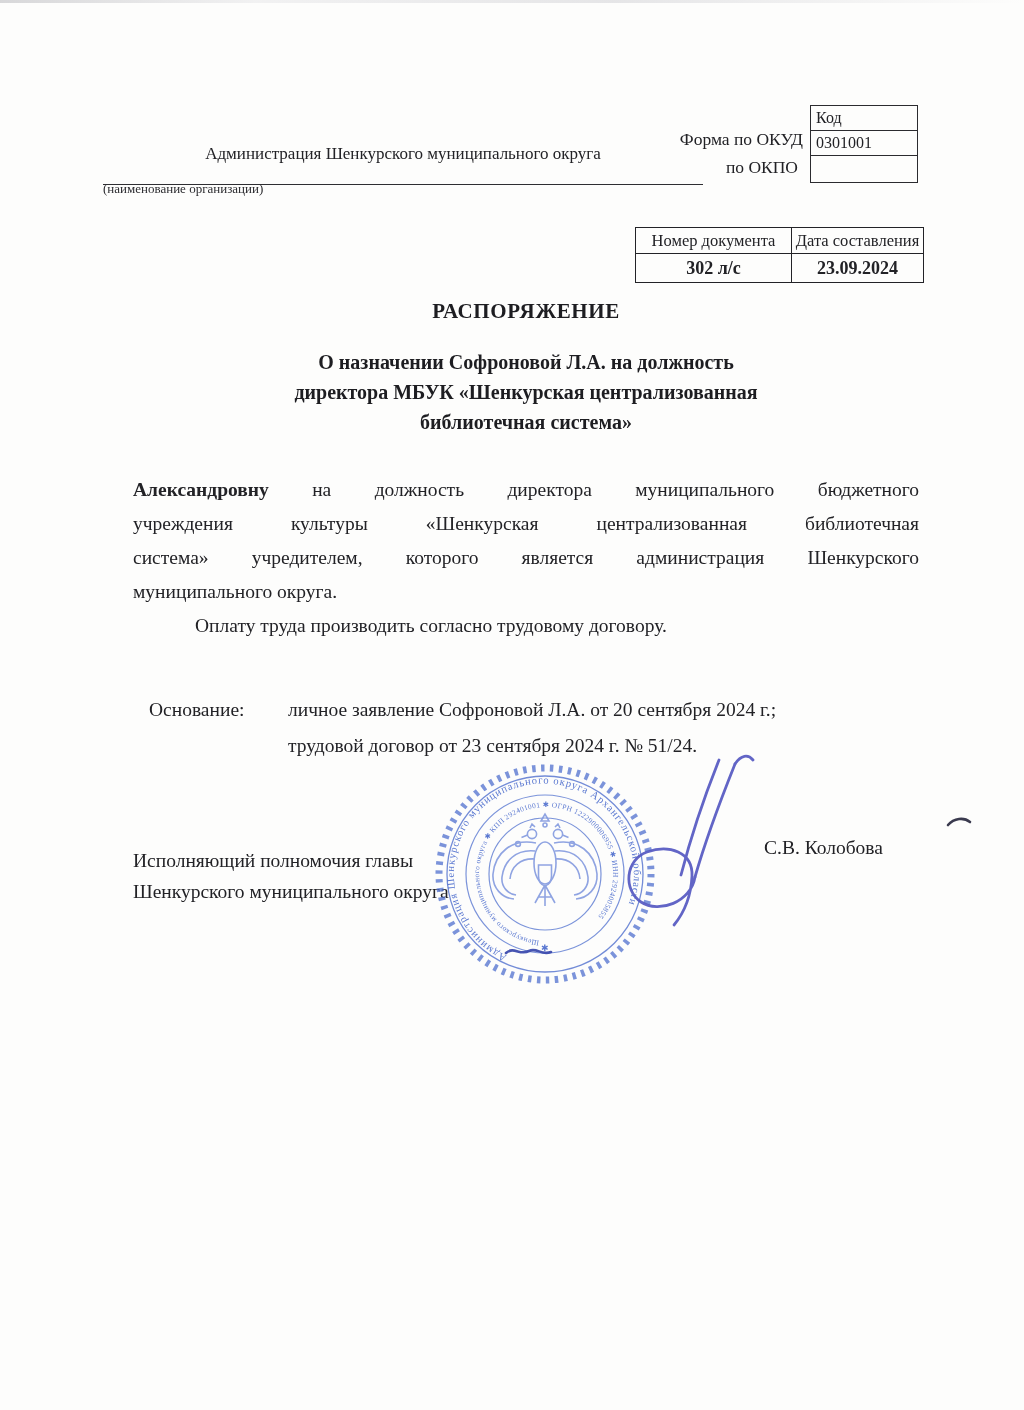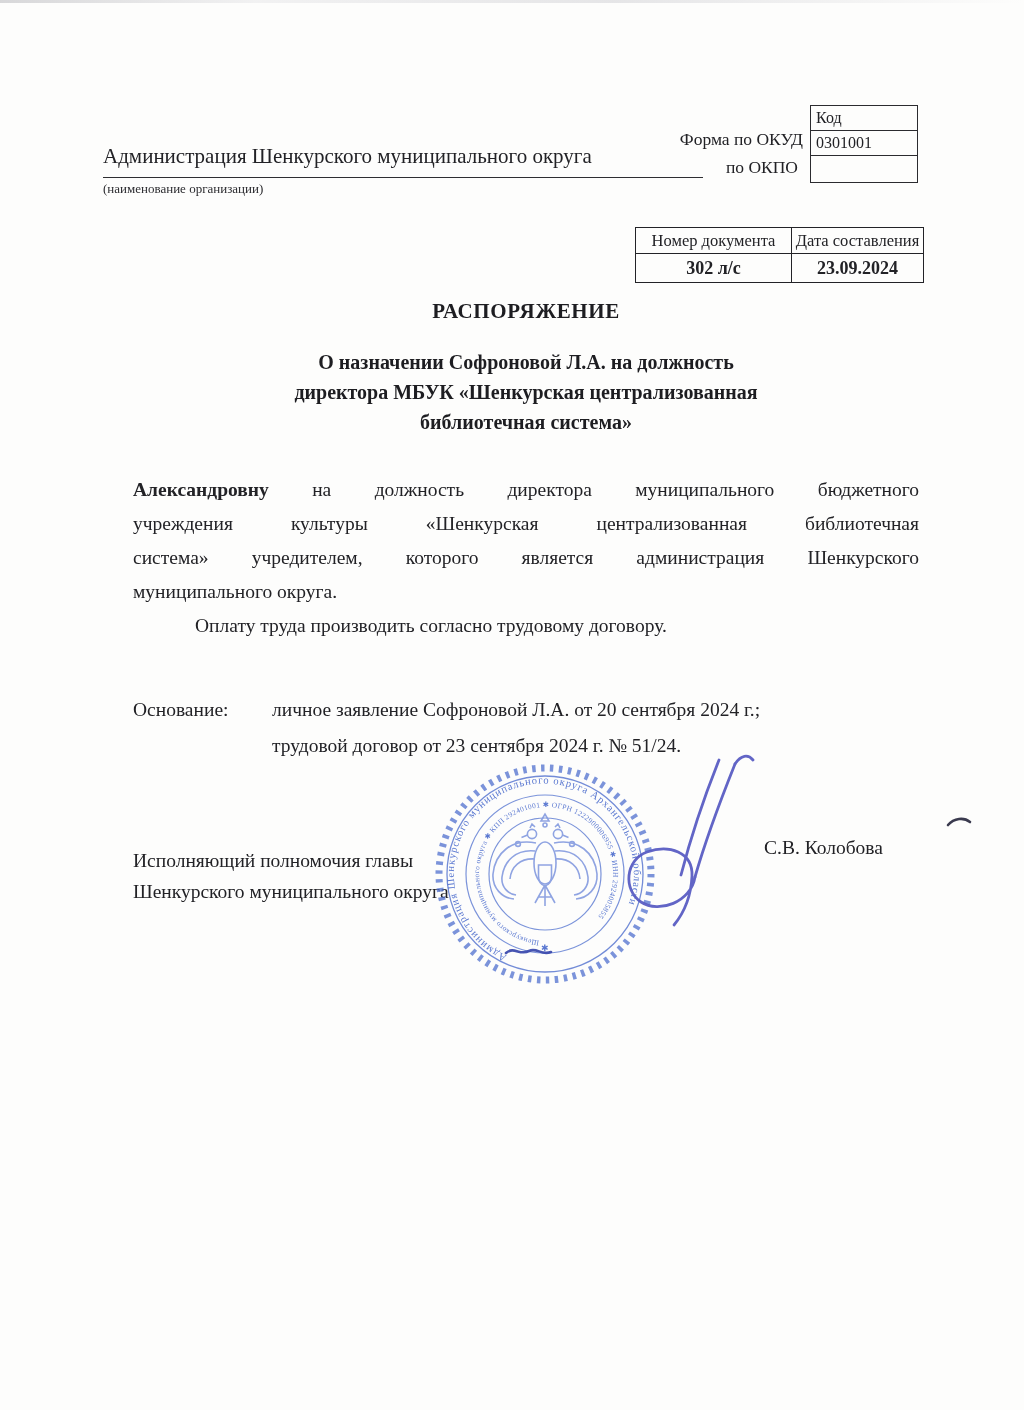--- a/index.html
+++ b/index.html
@@ -12,22 +12,22 @@
     background:linear-gradient(90deg,#b9b9bd,#e8e8ea 25%,#d2d2d6 60%,#fdfdfc);opacity:.55;}
 
   
   .kod-table{position:absolute;left:810px;top:105px;width:106px;border:1.6px solid #2b2b2f;font-size:16px;}
   .kod-row{height:24px;line-height:24px;padding-left:5px;border-bottom:1.4px solid #2b2b2f;}
   .kod-row:last-child{border-bottom:none;height:26px;}
   .form-label{position:absolute;text-align:right;font-size:17.5px;}
   .form-okud{left:480px;top:129px;width:323px;}
   .form-okpo{left:480px;top:157px;width:318px;}
 
-  .org-line{position:absolute;left:103px;top:144px;width:600px;
-    font-size:21px;border-bottom:1.7px solid #2e2e32;padding-bottom:8px;}
+  .org-line{position:absolute;left:103px;top:144px;width:600px;text-align:center;
+    font-size:17px;border-bottom:1.7px solid #2e2e32;padding-bottom:20px;}
   .org-caption{position:absolute;left:103px;top:181px;width:600px;text-align:left;font-size:13px;color:#2c2c30;}
 
   
   .doc-table{position:absolute;left:635px;top:227px;width:287px;border:1.9px solid #232327;
     display:grid;grid-template-columns:155px 1fr;}
   .doc-th{font-size:16.5px;text-align:center;height:25px;line-height:25px;border-bottom:1.5px solid #232327;}
   .doc-td{font-size:18px;font-weight:bold;text-align:center;height:28px;line-height:28px;}
   .doc-cell-r{border-left:1.5px solid #232327;}
 
   
@@ -36,21 +36,21 @@
   .subject{position:absolute;left:133px;top:347px;width:786px;text-align:center;
     font-weight:bold;font-size:20px;line-height:30px;color:#1d1d21;}
 
   
   .body-block{position:absolute;left:133px;top:473px;width:786px;font-size:19.5px;line-height:34px;}
   .jl{text-align:justify;text-align-last:justify;}
   .ll{text-align:left;}
   .ind{text-indent:62px;}
   .b{font-weight:bold;}
 
-  .basis{position:absolute;left:133px;top:692px;width:810px;font-size:19.5px;line-height:35.5px;display:flex;}
+  .basis{position:absolute;left:149px;top:692px;width:810px;font-size:19.5px;line-height:35.5px;display:flex;}
   .basis-label{width:139px;flex:none;}
   .basis-lines{flex:1;}
 
   .sig-position{position:absolute;left:133px;top:845px;font-size:19.5px;line-height:31px;}
   .sig-name{position:absolute;left:764px;top:837px;font-size:19.5px;}
 
   .stamp-wrap{position:absolute;left:428px;top:757px;width:234px;height:234px;opacity:.93;}
   .signature-wrap{position:absolute;left:595px;top:752px;width:170px;height:192px;}
   .pen-dash{position:absolute;left:944px;top:814px;width:30px;height:18px;}
 </style>

